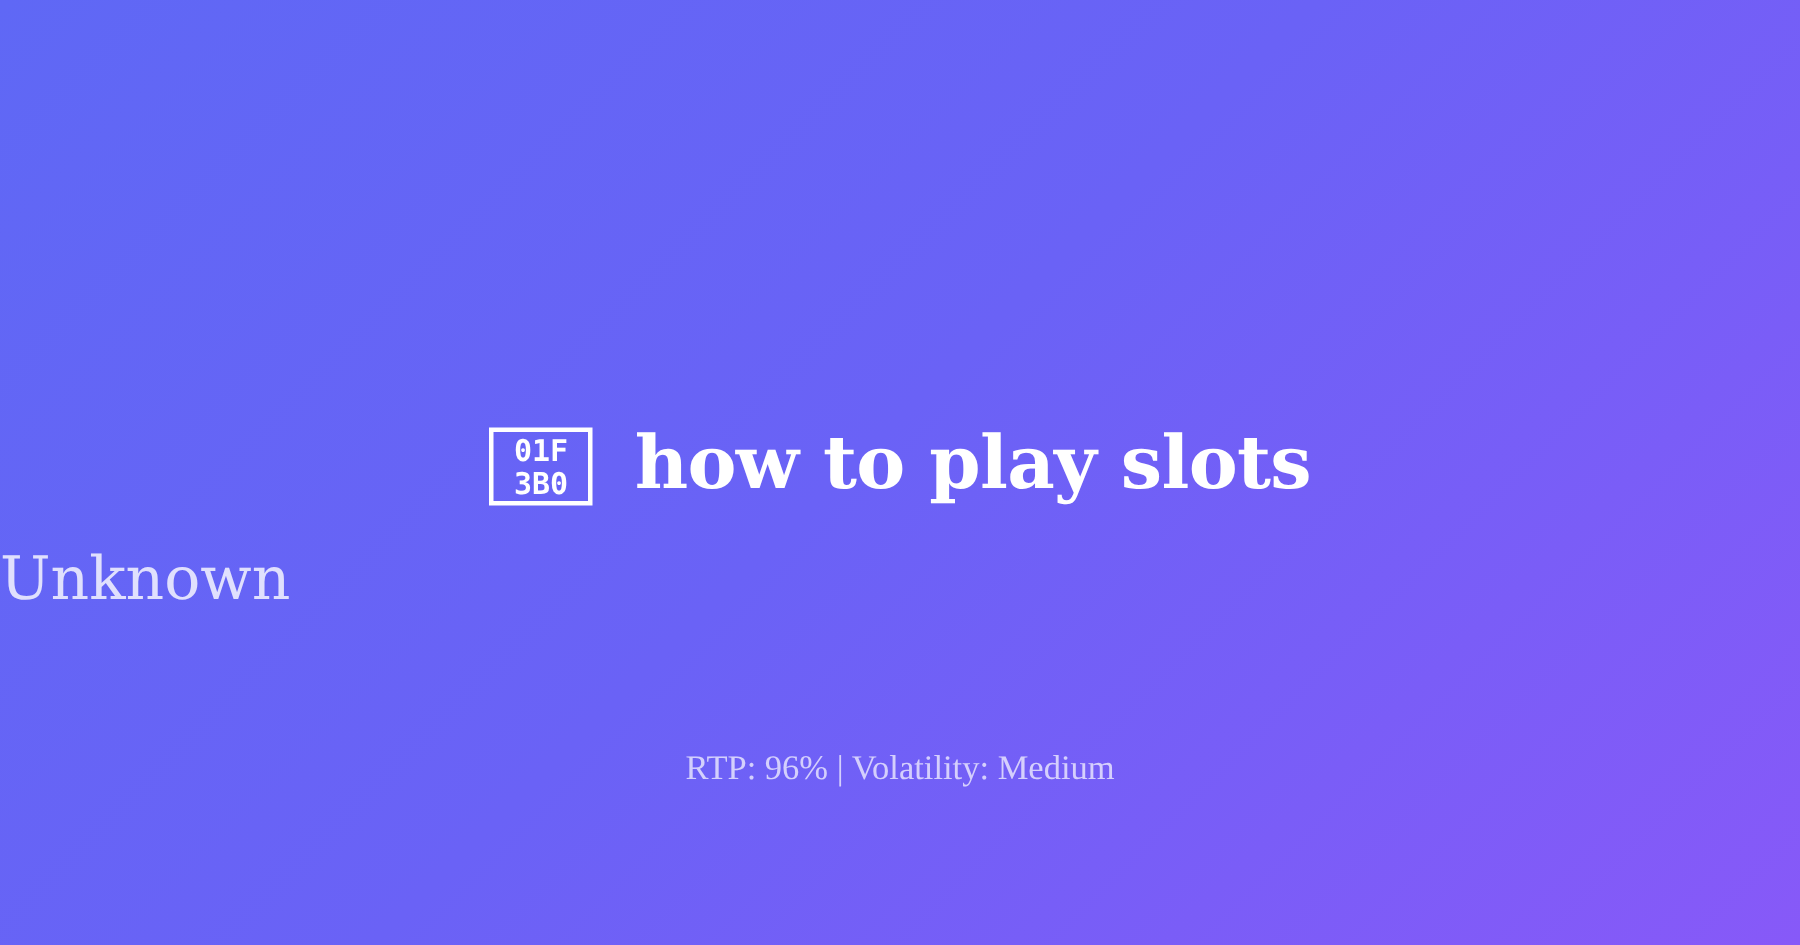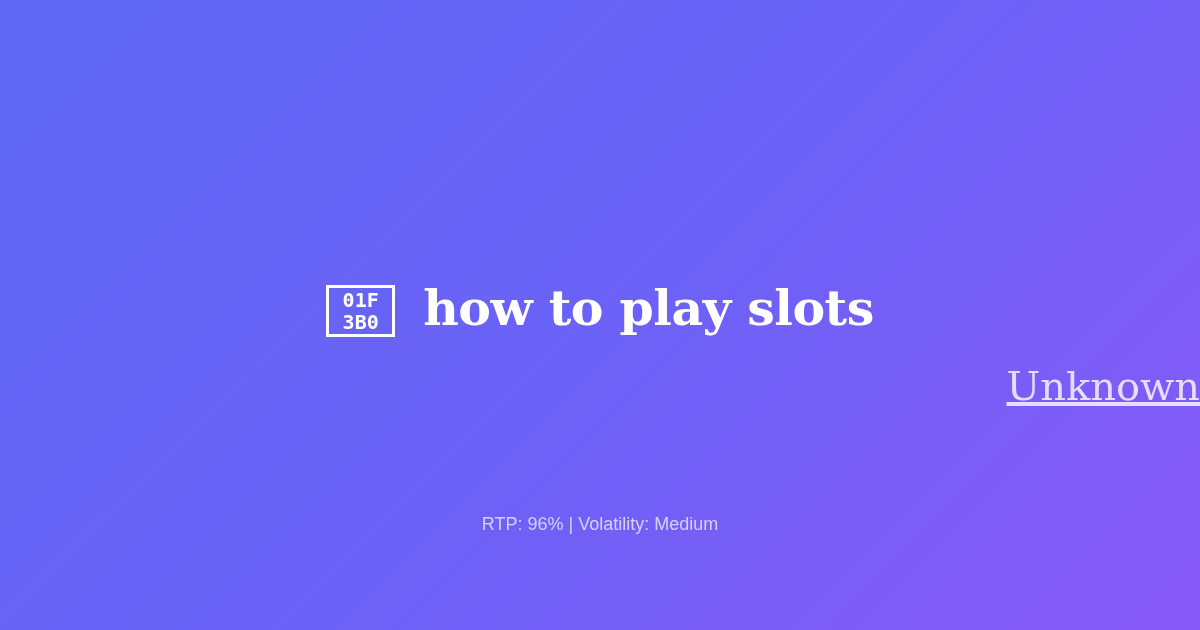--- a/index.html
+++ b/index.html
@@ -76,39 +76,38 @@
     letter-spacing: -0.5px;
     white-space: nowrap;
   }
 
   
   .subtitle {
     position: absolute;
     left: 0;
     right: 0;
     top: 362px;
-    text-align: right;
+    text-align: left;
     font-family: "DejaVu Serif", "Liberation Serif", serif;
     font-weight: 400;
     font-size: 40px;
     line-height: 48px;
     color: rgba(255, 255, 255, 0.80);
-    text-decoration: underline;
   }
 
   
   .footer-meta {
     position: absolute;
     left: 0;
     right: 0;
-    top: 508px;
+    top: 496px;
     text-align: center;
-    font-family: Liberation Sans, sans-serif;
+    font-family: Liberation Serif, serif;
     font-weight: 400;
-    font-size: 18px;
+    font-size: 23px;
     line-height: 32px;
     color: rgba(255, 255, 255, 0.70);
   }
 </style>
 </head>
 <body>
 
 <div class="card">
 
   <div class="title-row">

